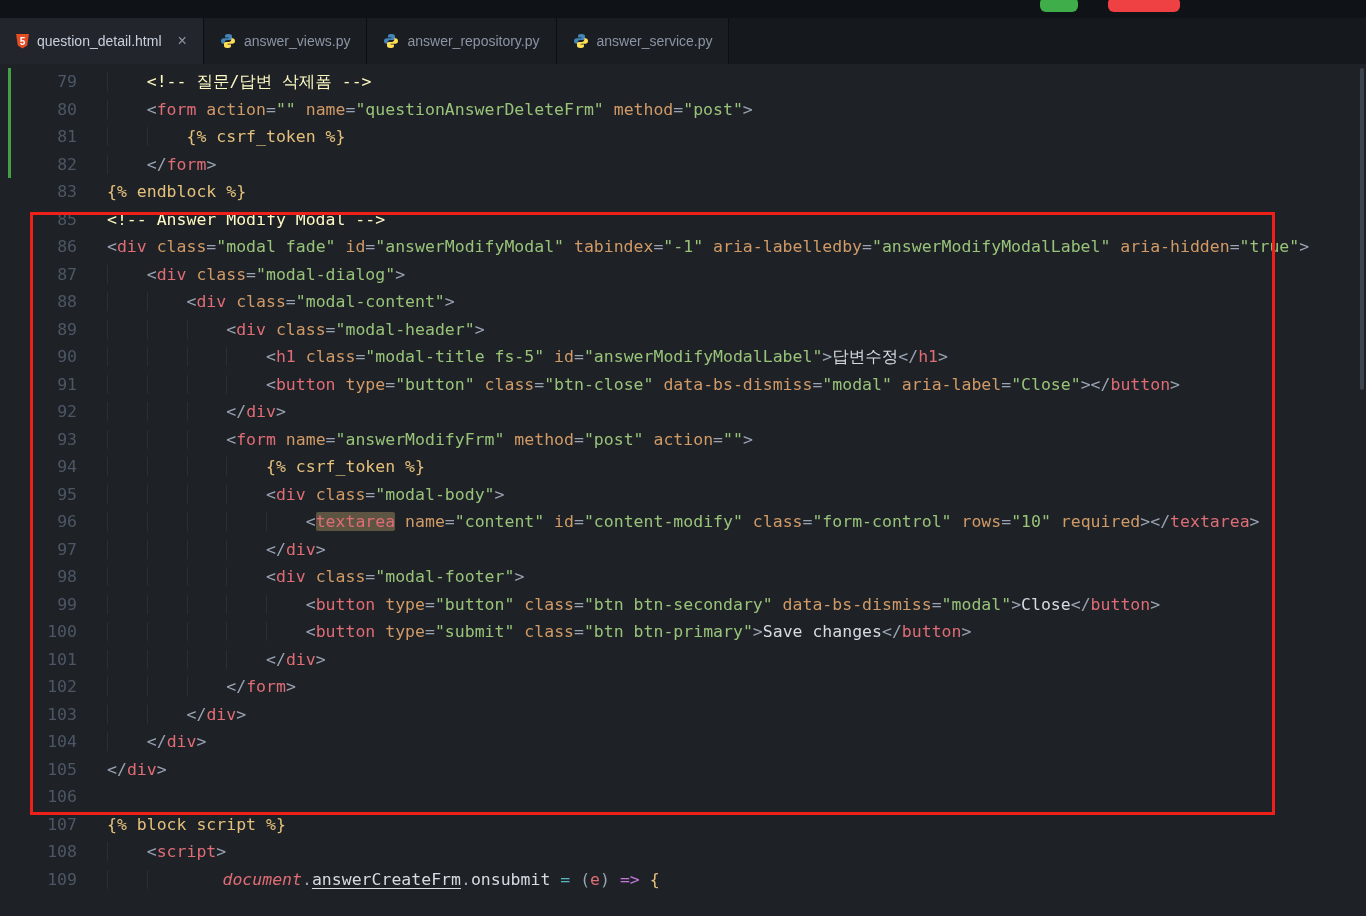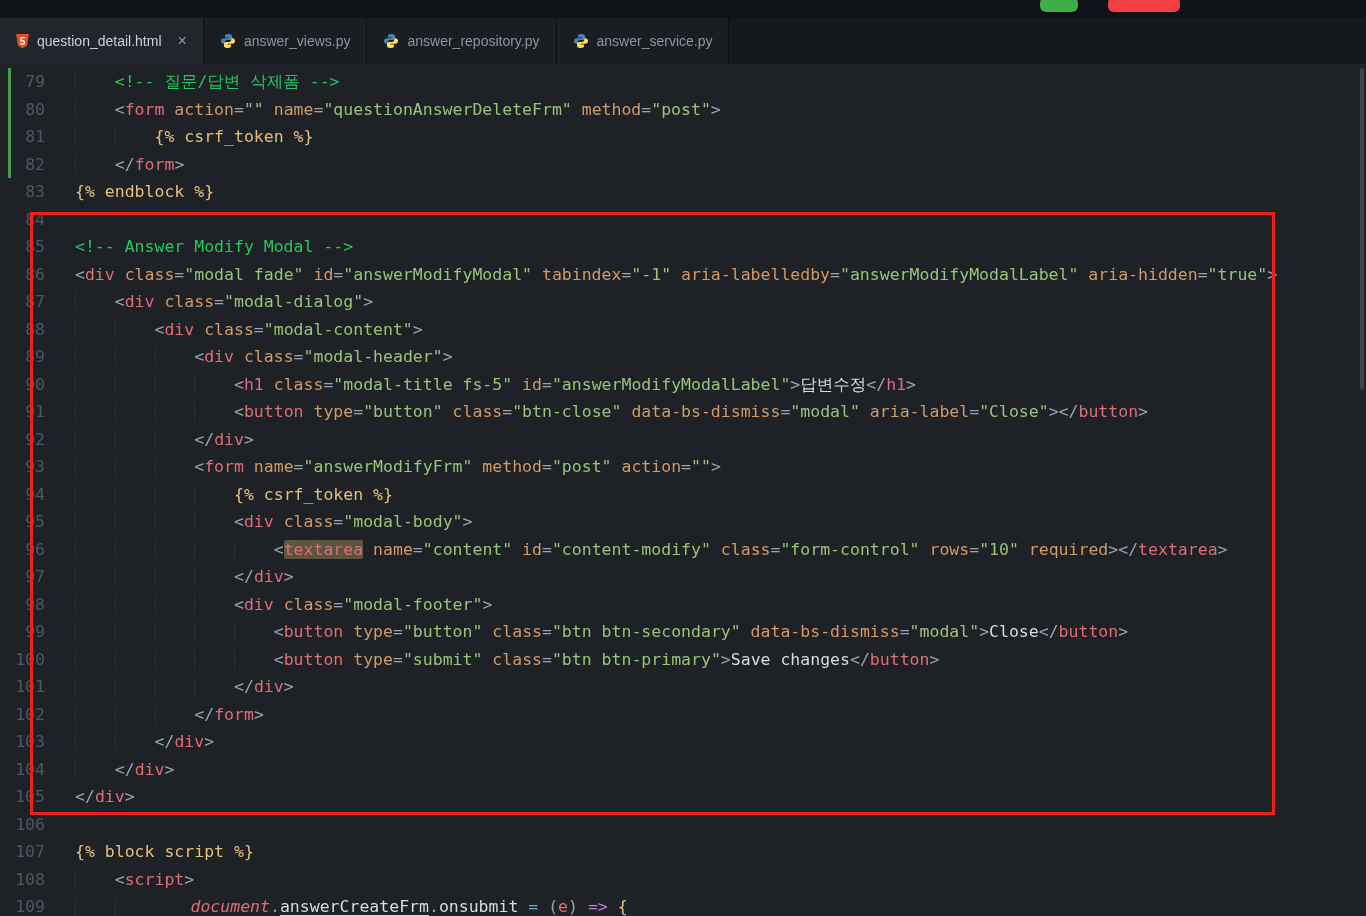--- a/index.html
+++ b/index.html
@@ -43,27 +43,27 @@
     font:bold 10px "Liberation Sans",sans-serif;align-items:center;justify-content:center;
     clip-path:polygon(0 0,100% 0,86% 80%,50% 100%,14% 80%);
   }
 
   
   .editor{
     position:relative;height:852px;background:var(--editor-bg);
     padding-top:4px;overflow:hidden;
     font:16.5px/27.5px "DejaVu Sans Mono",monospace;
   }
-  .code-line{position:relative;display:flex;height:27.5px;white-space:pre;}
+  .code-line{position:relative;display:flex;height:27.5px;white-space:pre;padding-left:32px;}
   .ln{width:45px;text-align:right;color:#4d5665;flex:none;}
   .code{margin-left:30px;flex:none;}
   .chg{position:absolute;left:8px;top:0;width:3px;height:100%;background:var(--chg-green);}
 
   
-  .c-com{color:#22c55e;}
+  .c-com{color:#fef9c3;}
   .c-tag{color:#e06c75;}
   .c-attr{color:#d19a66;}
   .c-str{color:#98c379;}
   .c-brk{color:#99a3b2;}
   .c-tpl{color:#e5c07b;}
   .c-txt{color:#d7dbe2;}
   .c-op{color:#56b6c2;}
   .c-kw{color:#c678dd;}
   .c-param{color:#e06c75;}
   .c-doc{color:#e06c75;font-style:italic;margin-left:36px;}
@@ -127,21 +127,20 @@
       </div>
     </div>
 
   <div class="editor">
     <div>
         <div class="code-line"><span class="chg"></span><span class="ln">79</span><span class="code"><span class="c-ind">    </span><span class="c-com">&lt;!-- 질문/답변 삭제폼 --&gt;</span></span></div>
         <div class="code-line"><span class="chg"></span><span class="ln">80</span><span class="code"><span class="c-ind">    </span><span class="c-brk">&lt;</span><span class="c-tag">form</span><span class="c-attr"> action</span><span class="c-brk">=</span><span class="c-str">""</span><span class="c-attr"> name</span><span class="c-brk">=</span><span class="c-str">"questionAnswerDeleteFrm"</span><span class="c-attr"> method</span><span class="c-brk">=</span><span class="c-str">"post"</span><span class="c-brk">&gt;</span></span></div>
         <div class="code-line"><span class="chg"></span><span class="ln">81</span><span class="code"><span class="c-ind">    </span><span class="c-ind">    </span><span class="c-tpl">{% csrf_token %}</span></span></div>
         <div class="code-line"><span class="chg"></span><span class="ln">82</span><span class="code"><span class="c-ind">    </span><span class="c-brk">&lt;/</span><span class="c-tag">form</span><span class="c-brk">&gt;</span></span></div>
         <div class="code-line"><span class="ln">83</span><span class="code"><span class="c-tpl">{% endblock %}</span></span></div>
-        <div class="code-line"><span class="ln">84</span><span class="code"></span></div>
         <div class="code-line"><span class="ln">85</span><span class="code"><span class="c-com">&lt;!-- Answer Modify Modal --&gt;</span></span></div>
         <div class="code-line"><span class="ln">86</span><span class="code"><span class="c-brk">&lt;</span><span class="c-tag">div</span><span class="c-attr"> class</span><span class="c-brk">=</span><span class="c-str">"modal fade"</span><span class="c-attr"> id</span><span class="c-brk">=</span><span class="c-str">"answerModifyModal"</span><span class="c-attr"> tabindex</span><span class="c-brk">=</span><span class="c-str">"-1"</span><span class="c-attr"> aria-labelledby</span><span class="c-brk">=</span><span class="c-str">"answerModifyModalLabel"</span><span class="c-attr"> aria-hidden</span><span class="c-brk">=</span><span class="c-str">"true"</span><span class="c-brk">&gt;</span></span></div>
         <div class="code-line"><span class="ln">87</span><span class="code"><span class="c-ind">    </span><span class="c-brk">&lt;</span><span class="c-tag">div</span><span class="c-attr"> class</span><span class="c-brk">=</span><span class="c-str">"modal-dialog"</span><span class="c-brk">&gt;</span></span></div>
         <div class="code-line"><span class="ln">88</span><span class="code"><span class="c-ind">    </span><span class="c-ind">    </span><span class="c-brk">&lt;</span><span class="c-tag">div</span><span class="c-attr"> class</span><span class="c-brk">=</span><span class="c-str">"modal-content"</span><span class="c-brk">&gt;</span></span></div>
         <div class="code-line"><span class="ln">89</span><span class="code"><span class="c-ind">    </span><span class="c-ind">    </span><span class="c-ind">    </span><span class="c-brk">&lt;</span><span class="c-tag">div</span><span class="c-attr"> class</span><span class="c-brk">=</span><span class="c-str">"modal-header"</span><span class="c-brk">&gt;</span></span></div>
         <div class="code-line"><span class="ln">90</span><span class="code"><span class="c-ind">    </span><span class="c-ind">    </span><span class="c-ind">    </span><span class="c-ind">    </span><span class="c-brk">&lt;</span><span class="c-tag">h1</span><span class="c-attr"> class</span><span class="c-brk">=</span><span class="c-str">"modal-title fs-5"</span><span class="c-attr"> id</span><span class="c-brk">=</span><span class="c-str">"answerModifyModalLabel"</span><span class="c-brk">&gt;</span><span class="c-txt">답변수정</span><span class="c-brk">&lt;/</span><span class="c-tag">h1</span><span class="c-brk">&gt;</span></span></div>
         <div class="code-line"><span class="ln">91</span><span class="code"><span class="c-ind">    </span><span class="c-ind">    </span><span class="c-ind">    </span><span class="c-ind">    </span><span class="c-brk">&lt;</span><span class="c-tag">button</span><span class="c-attr"> type</span><span class="c-brk">=</span><span class="c-str">"button"</span><span class="c-attr"> class</span><span class="c-brk">=</span><span class="c-str">"btn-close"</span><span class="c-attr"> data-bs-dismiss</span><span class="c-brk">=</span><span class="c-str">"modal"</span><span class="c-attr"> aria-label</span><span class="c-brk">=</span><span class="c-str">"Close"</span><span class="c-brk">&gt;&lt;/</span><span class="c-tag">button</span><span class="c-brk">&gt;</span></span></div>
         <div class="code-line"><span class="ln">92</span><span class="code"><span class="c-ind">    </span><span class="c-ind">    </span><span class="c-ind">    </span><span class="c-brk">&lt;/</span><span class="c-tag">div</span><span class="c-brk">&gt;</span></span></div>
         <div class="code-line"><span class="ln">93</span><span class="code"><span class="c-ind">    </span><span class="c-ind">    </span><span class="c-ind">    </span><span class="c-brk">&lt;</span><span class="c-tag">form</span><span class="c-attr"> name</span><span class="c-brk">=</span><span class="c-str">"answerModifyFrm"</span><span class="c-attr"> method</span><span class="c-brk">=</span><span class="c-str">"post"</span><span class="c-attr"> action</span><span class="c-brk">=</span><span class="c-str">""</span><span class="c-brk">&gt;</span></span></div>
         <div class="code-line"><span class="ln">94</span><span class="code"><span class="c-ind">    </span><span class="c-ind">    </span><span class="c-ind">    </span><span class="c-ind">    </span><span class="c-tpl">{% csrf_token %}</span></span></div>

